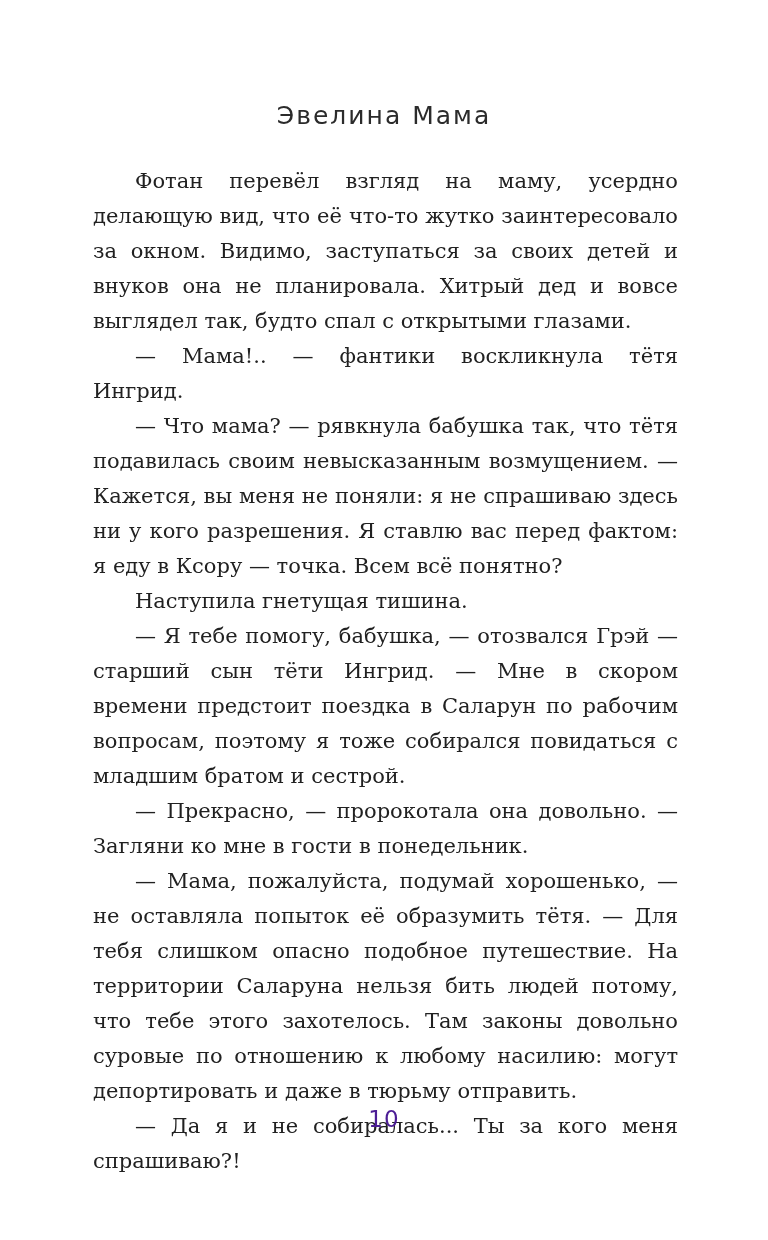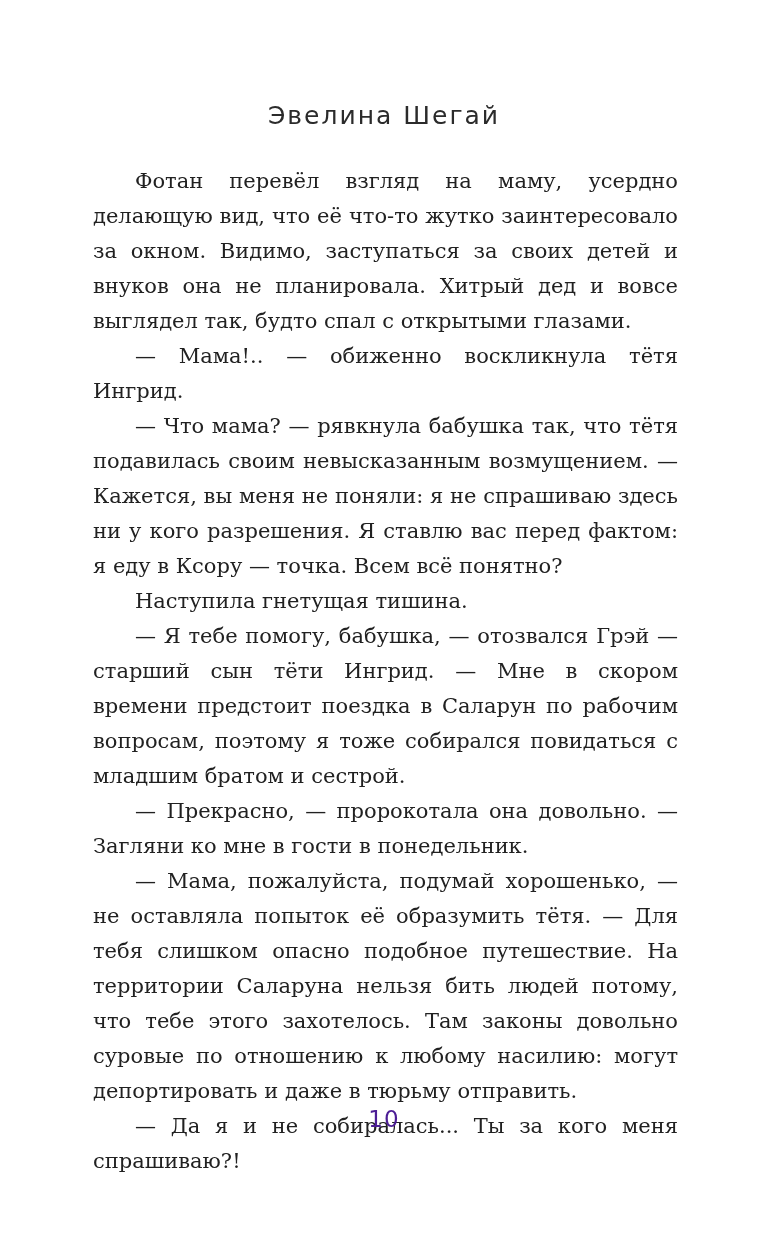--- a/index.html
+++ b/index.html
@@ -55,25 +55,25 @@
     font-size: 23px;
     color: #4c1d95;
     letter-spacing: 1px;
   }
 </style>
 </head>
 <body>
 
 <div class="page">
 
-  <div class="book-header">Эвелина Шегай</div>
+  <div class="book-header">Эвелина Мама</div>
 
   <div class="text-block">
       <p class="body-paragraph">Фотан перевёл взгляд на маму, усердно делающую вид, что её что-то жутко заинтересовало за окном. Видимо, заступаться за своих детей и внуков она не планировала. Хитрый дед и вовсе выглядел так, будто спал с открытыми глазами.</p>
-      <p class="body-paragraph">— Мама!.. — обиженно воскликнула тётя Ингрид.</p>
+      <p class="body-paragraph">— Мама!.. — фантики воскликнула тётя Ингрид.</p>
       <p class="body-paragraph">— Что мама? — рявкнула бабушка так, что тётя подавилась своим невысказанным возмущением. — Кажется, вы меня не поняли: я не спрашиваю здесь ни у кого разрешения. Я ставлю вас перед фактом: я еду в Ксору — точка. Всем всё понятно?</p>
       <p class="body-paragraph">Наступила гнетущая тишина.</p>
       <p class="body-paragraph">— Я тебе помогу, бабушка, — отозвался Грэй — старший сын тёти Ингрид. — Мне в скором времени предстоит поездка в Саларун по рабочим вопросам, поэтому я тоже собирался повидаться с младшим братом и сестрой.</p>
       <p class="body-paragraph">— Прекрасно, — пророкотала она довольно. — Загляни ко мне в гости в понедельник.</p>
       <p class="body-paragraph">— Мама, пожалуйста, подумай хорошенько, — не оставляла попыток её образумить тётя. — Для тебя слишком опасно подобное путешествие. На территории Саларуна нельзя бить людей потому, что тебе этого захотелось. Там законы довольно суровые по отношению к любому насилию: могут депортировать и даже в тюрьму отправить.</p>
       <p class="body-paragraph">— Да я и не собиралась... Ты за кого меня спрашиваю?!</p>
     </div>
 
   <div class="page-number">10</div>
 

